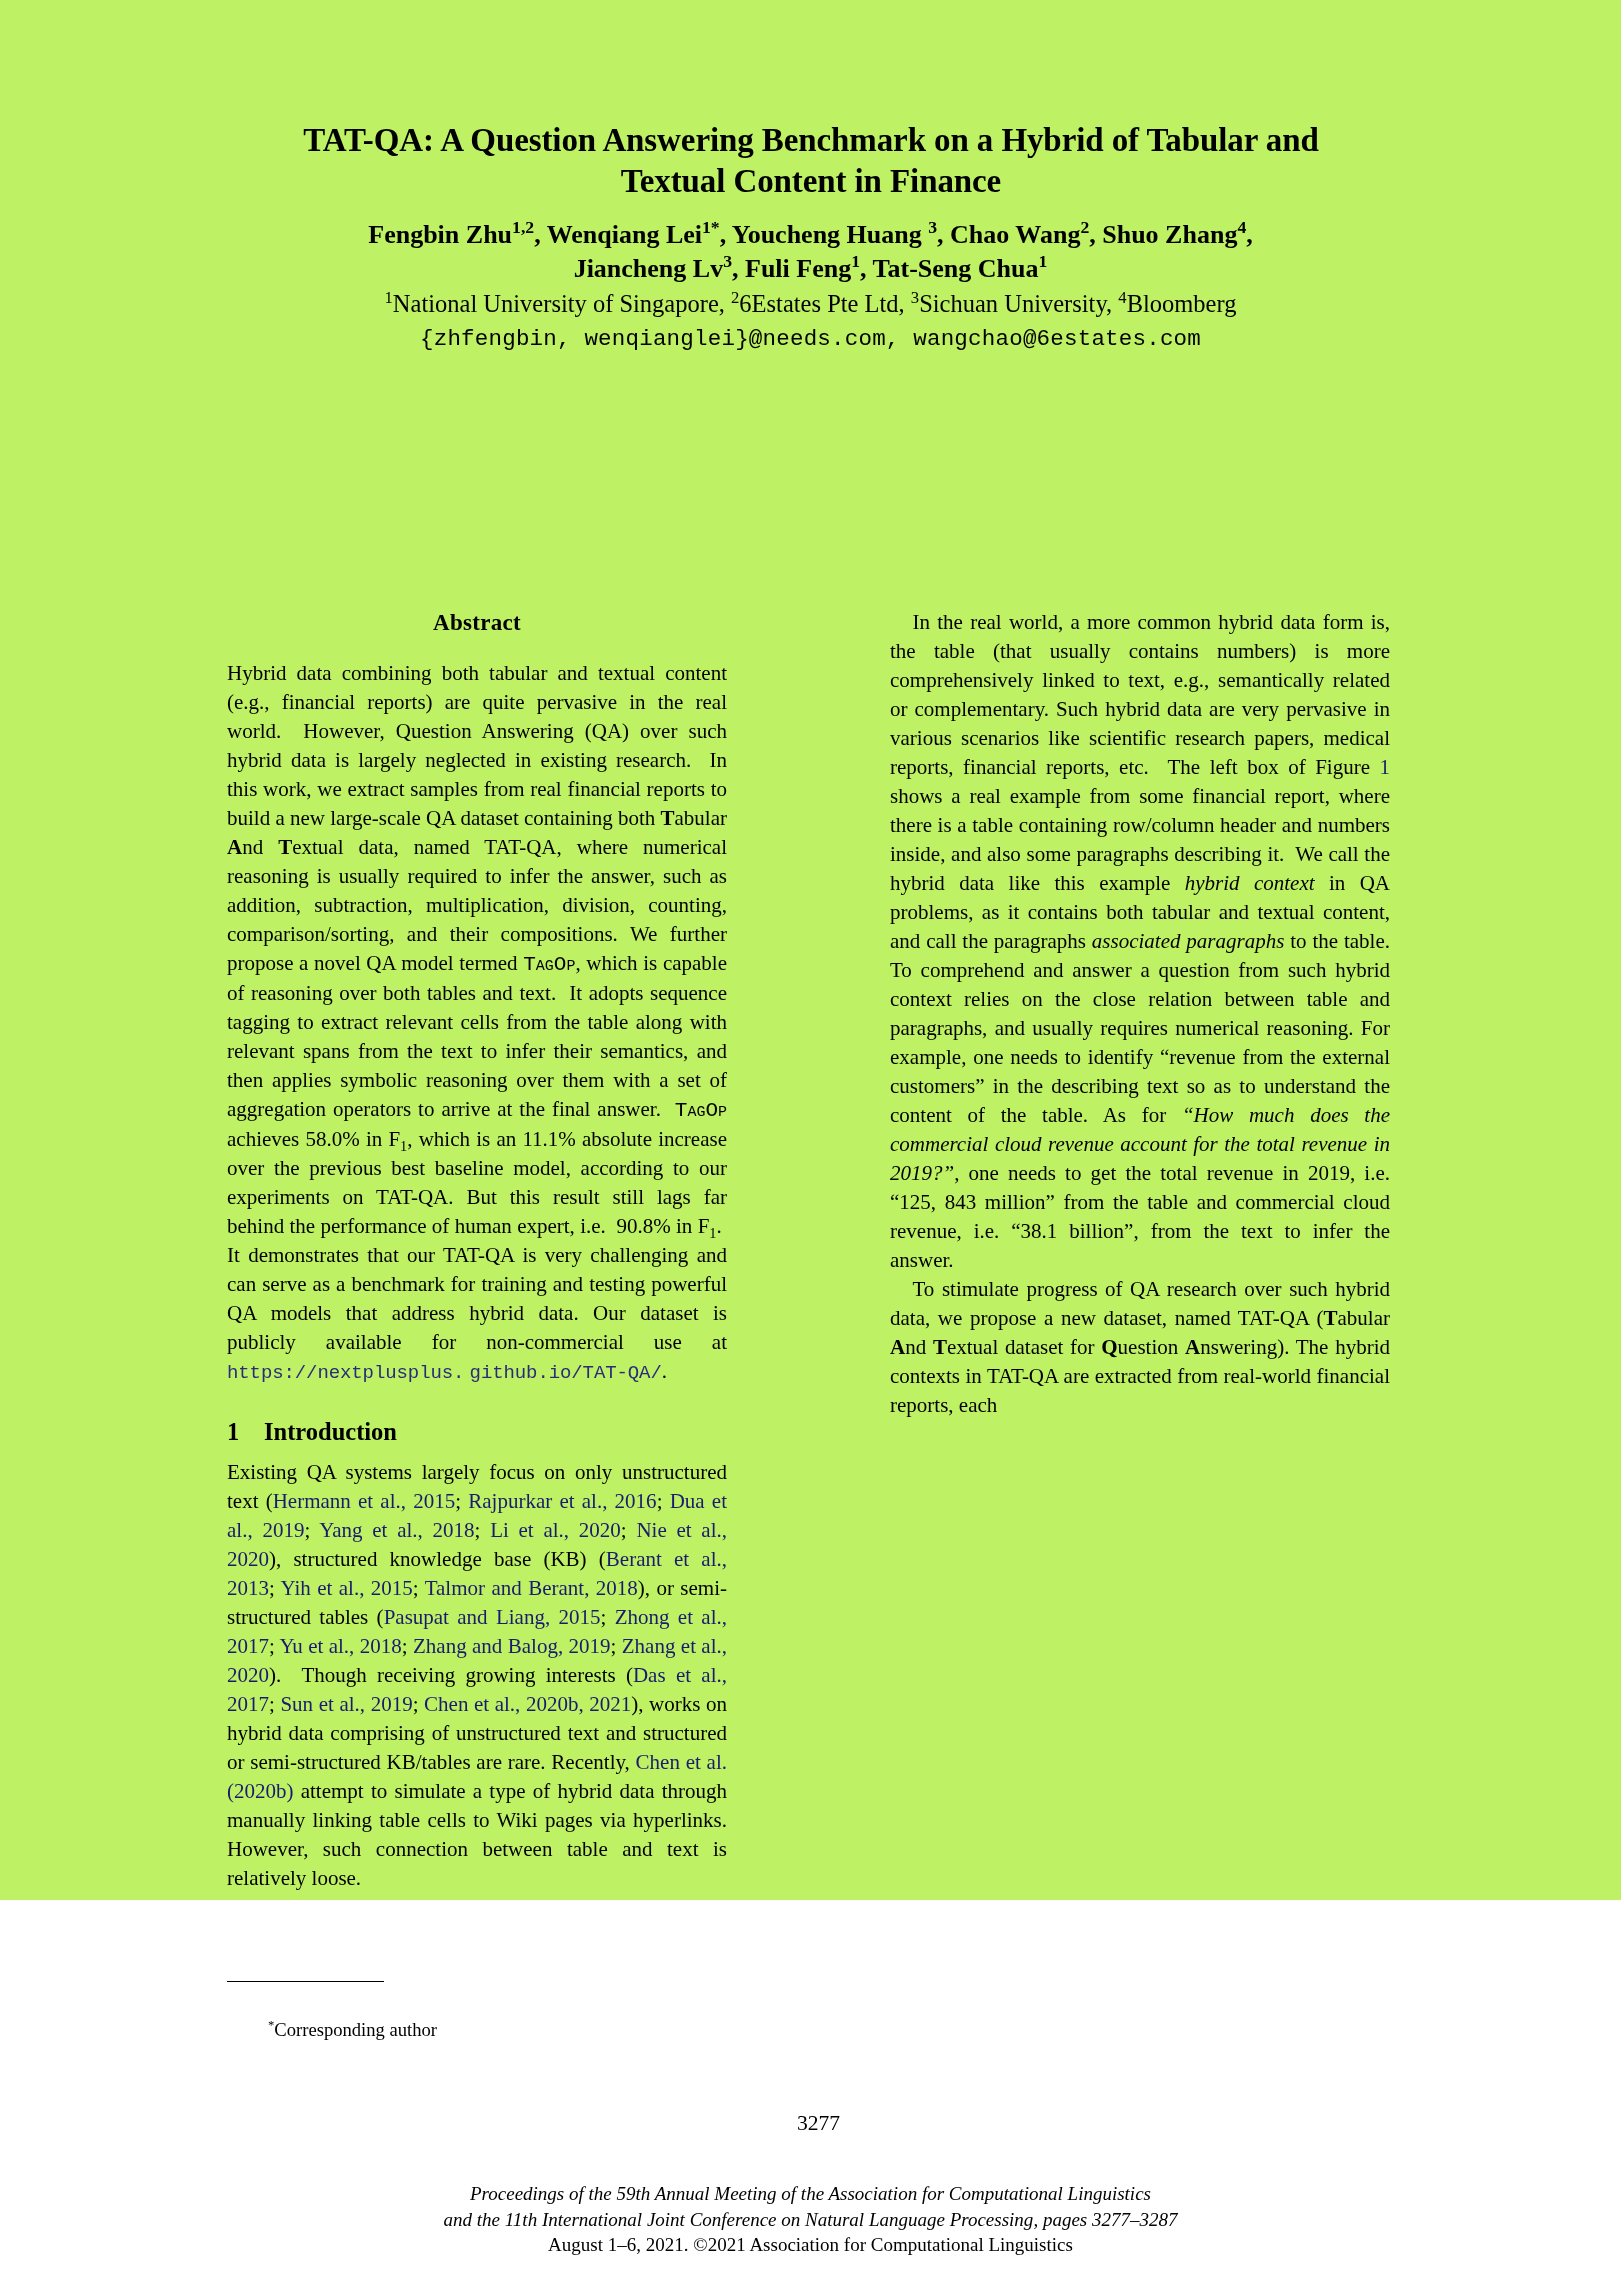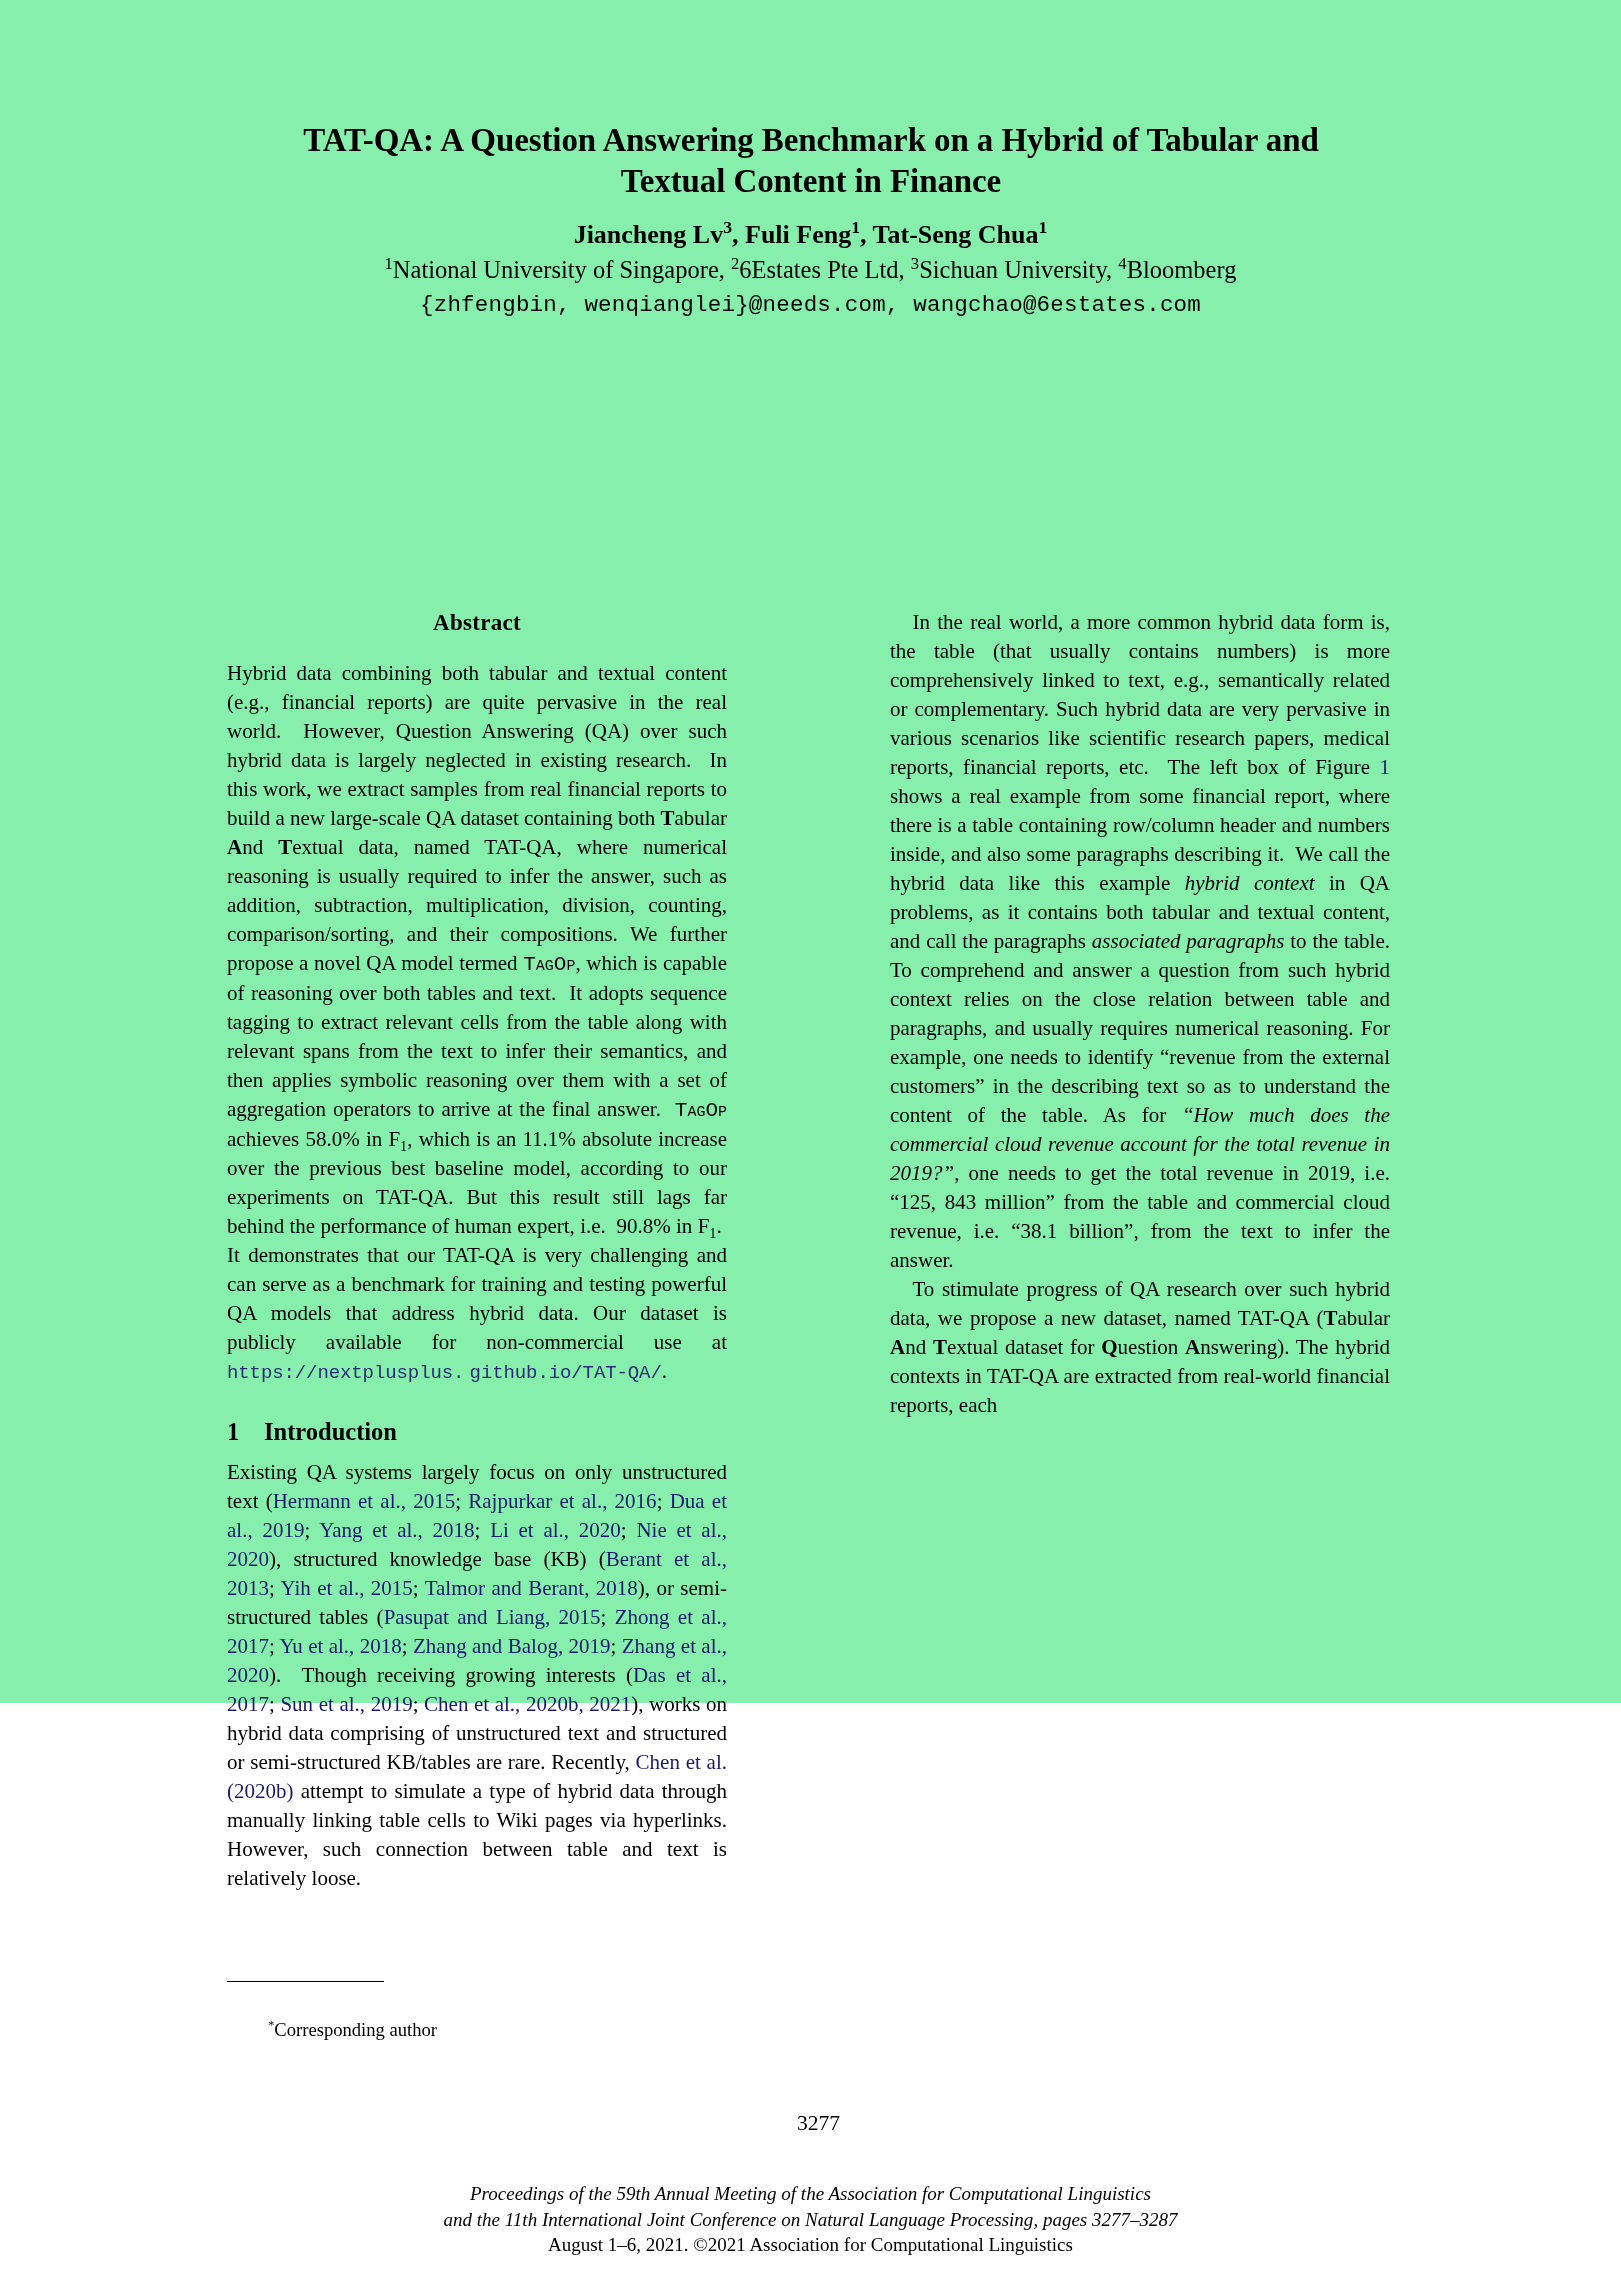--- a/index.html
+++ b/index.html
@@ -12,22 +12,22 @@
     height: 2293px;
     font-family: "Liberation Serif", "DejaVu Serif", serif;
     color: #000000;
     position: relative;
     overflow: hidden;
   }
   .page {
     position: absolute;
     left: 0; top: 0;
     width: 1621px;
-    height: 1703px;
-    background: #86efac;
+    height: 1900px;
+    background: #bef264;
   }
 
   
   .title-block {
     position: absolute;
     left: 209px;
     top: 120px;
     width: 1204px;
     text-align: center;
   }
@@ -158,20 +158,21 @@
 <div class="page">
 
   <div class="title-block">
     <div class="paper-title">
       <span>TAT-QA: A Question Answering Benchmark on a Hybrid of Tabular and</span><br>
       <span>Textual Content in Finance</span>
     </div>
   </div>
 
   <div class="author-block">
+    <div class="author-line">Fengbin Zhu<sup>1,2</sup>, Wenqiang Lei<sup>1</sup><sup>*</sup>, Youcheng Huang <sup>3</sup>, Chao Wang<sup>2</sup>, Shuo Zhang<sup>4</sup>,</div>
     <div class="author-line">Jiancheng Lv<sup>3</sup>, Fuli Feng<sup>1</sup>, Tat-Seng Chua<sup>1</sup></div>
     <div class="affil-line"><sup>1</sup>National University of Singapore, <sup>2</sup>6Estates Pte Ltd, <sup>3</sup>Sichuan University, <sup>4</sup>Bloomberg</div>
     <div class="email-line">{zhfengbin, wenqianglei}@needs.com, wangchao@6estates.com</div>
   </div>
 
   <div class="col col-left">
     <div class="section-head-abstract">Abstract</div>
     <p class="para">Hybrid data combining both tabular and textual content (e.g., financial reports) are quite pervasive in the real world.&nbsp; However, Question Answering (QA) over such hybrid data is largely neglected in existing research.&nbsp; In this work, we extract samples from real financial reports to build a new large-scale QA dataset containing both <span class="bf">T</span>abular <span class="bf">A</span>nd <span class="bf">T</span>extual data, named TAT-QA, where numerical reasoning is usually required to infer the answer, such as addition, subtraction, multiplication, division, counting, comparison/sorting, and their compositions. We further propose a novel QA model termed <span class="sc">TagOp</span>, which is capable of reasoning over both tables and text.&nbsp; It adopts sequence tagging to extract relevant cells from the table along with relevant spans from the text to infer their semantics, and then applies symbolic reasoning over them with a set of aggregation operators to arrive at the final answer.&nbsp; <span class="sc">TagOp</span> achieves 58.0% in F<sub>1</sub>, which is an 11.1% absolute increase over the previous best baseline model, according to our experiments on TAT-QA. But this result still lags far behind the performance of human expert, i.e.&nbsp; 90.8% in F<sub>1</sub>.&nbsp; It demonstrates that our TAT-QA is very challenging and can serve as a benchmark for training and testing powerful QA models that address hybrid data. Our dataset is publicly available for non-commercial use at <span class="url">https://nextplusplus.</span> <span class="url">github.io/TAT-QA/</span>.</p>
 
     <div class="sec-head">

